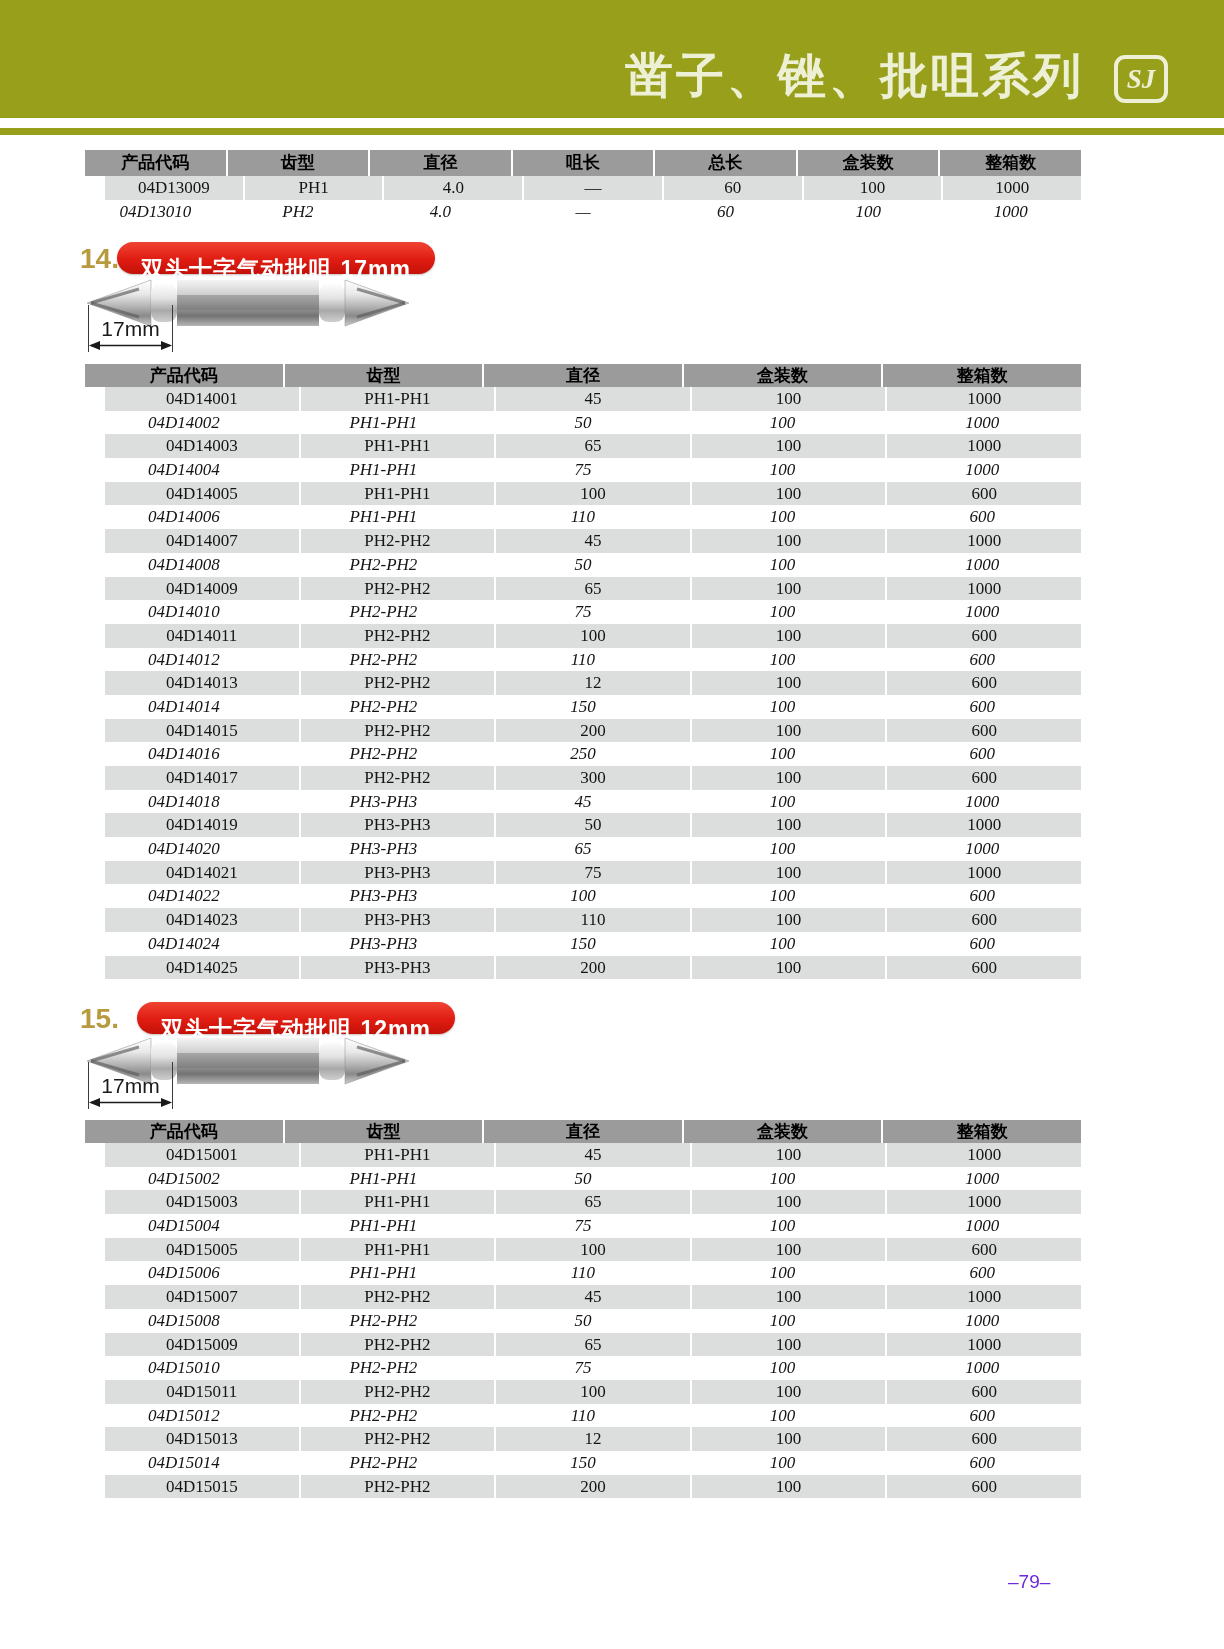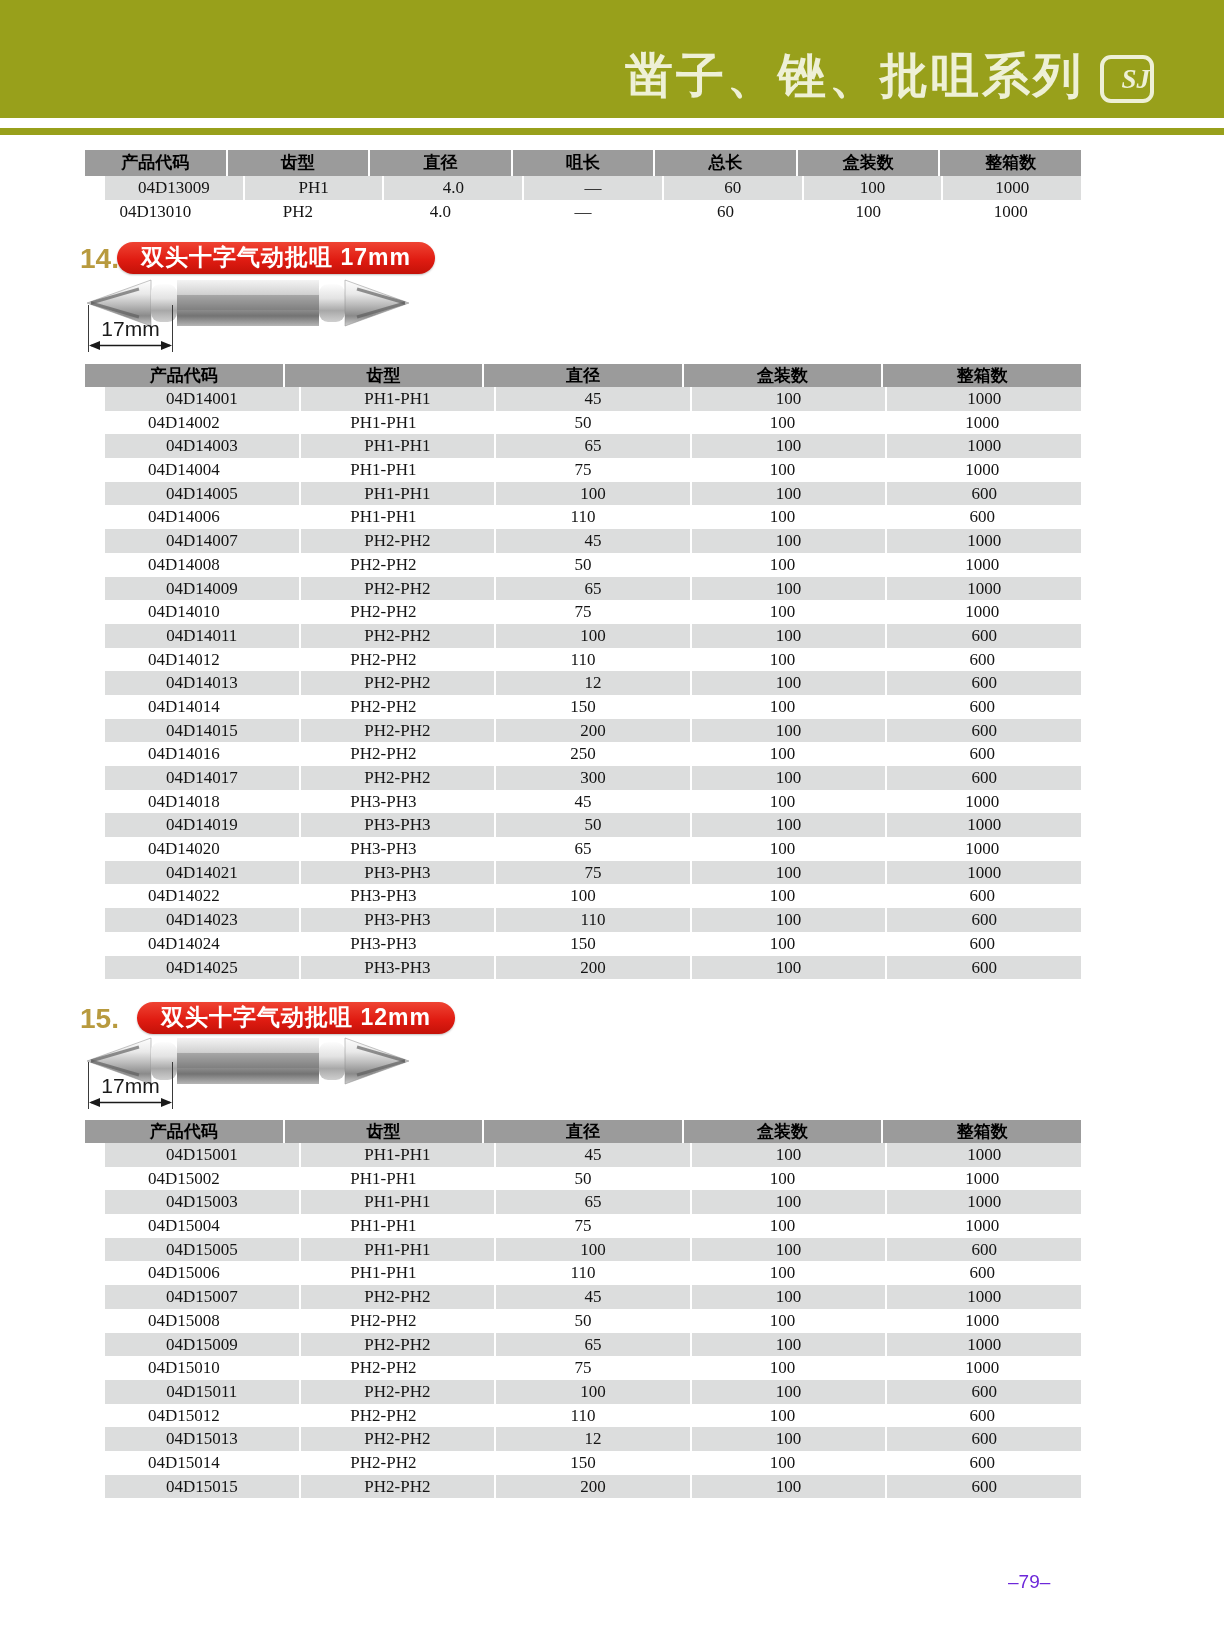--- a/index.html
+++ b/index.html
@@ -3,51 +3,51 @@
 <meta charset="utf-8">
 <style>
   * { margin:0; padding:0; box-sizing:border-box; }
   body { background:#ffffff; font-family:"Liberation Sans", sans-serif; }
   .page { position:relative; width:1224px; height:1649px; background:#ffffff; overflow:hidden; }
 
   
   .header-bar { position:absolute; left:0; top:0; width:1224px; height:118px; background:#98a01b; }
   .header-title { position:absolute; top:44px; right:140px; font-size:48px; font-weight:bold;
                   color:#eef0d6; letter-spacing:3px; }
-  .logo-box { position:absolute; top:55px; right:70px; width:54px; height:48px;
+  .logo-box { position:absolute; top:55px; right:56px; width:54px; height:48px;
               border:4px solid #eef0d6; border-radius:11px; display:flex; align-items:center;
-              justify-content:flex-end; color:#eef0d6; font-weight:bold; font-size:27px;
+              justify-content:center; color:#eef0d6; font-weight:bold; font-size:27px;
               font-family:"Liberation Serif", serif; font-style:italic; }
   .header-stripe { position:absolute; left:0; top:128px; width:1224px; height:7px; background:#98a01b; }
 
   
   .ptable { position:absolute; left:85px; width:996px; }
   .trow { display:flex; }
   .tcell { flex:1; text-align:center; border-right:2px solid #ffffff; overflow:hidden; white-space:nowrap; }
   .tcell:last-child { border-right:none; }
   .thead { background:#9b9b9b; }
   .thead .tcell { font-family:"Liberation Sans", sans-serif; font-weight:bold; color:#000000; }
   .data { font-family:"Liberation Serif", serif; color:#141414; }
   .odd  { background:#dcdddd;margin-left:20px; }
-  .even { background:#ffffff; }
+  .even { background:#ffffff;font-style:italic; }
 
   .t-top { top:150px; }
   .t-top .thead .tcell { height:26px; line-height:26px; font-size:17px; }
   .t-top .data .tcell { height:24px; line-height:24px; font-size:17px; }
 
   .t-small .thead .tcell { height:23px; line-height:23px; font-size:17px; }
   .t-small .data .tcell { height:23.7px; line-height:23.7px; font-size:17px; }
   .t-14 { top:364px; }
   .t-15 { top:1120px; }
 
   
   .sec-num { position:absolute; left:80px; font-size:28px; font-weight:bold; color:#b89a3e;
              text-shadow:-2px 0 #fff, 2px 0 #fff, 0 -2px #fff, 0 2px #fff,
                          -1px -1px #fff, 1px 1px #fff, -1px 1px #fff, 1px -1px #fff;text-align:right; }
-  .sec-pill { position:absolute; left:117px; height:32px; border-radius:17px; padding:0 24px;
+  .sec-pill { position:absolute; left:117px; height:32px; border-radius:17px; padding:12px 24px;
               background:linear-gradient(180deg,#ef4433 0%, #e01c12 55%, #c41108 100%);
               color:#ffffff; font-weight:bold; font-size:23px; line-height:31px; letter-spacing:1px;
               box-shadow:0 1px 2px rgba(0,0,0,0.25); }
   .n-14 { top:243px; } .p-14 { top:242px; }
   .n-15 { top:1003px; } .p-15 { top:1002px;margin-left:20px; }
 
   
   .bit { position:absolute; left:85px; width:326px; height:48px; }
   .b-14 { top:279px; }
   .b-15 { top:1037px; }

